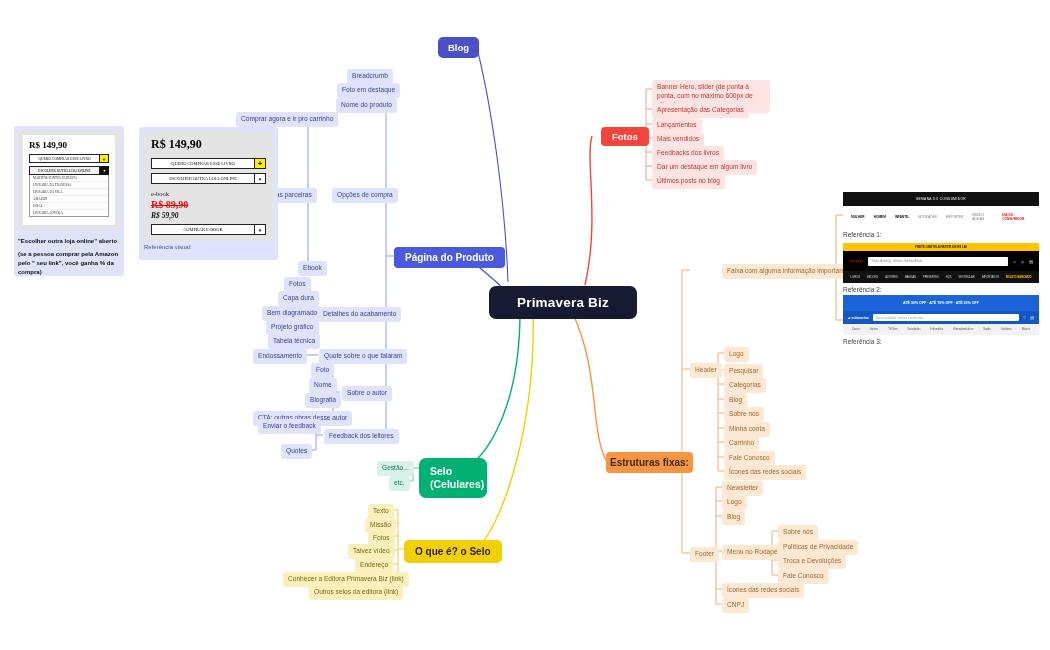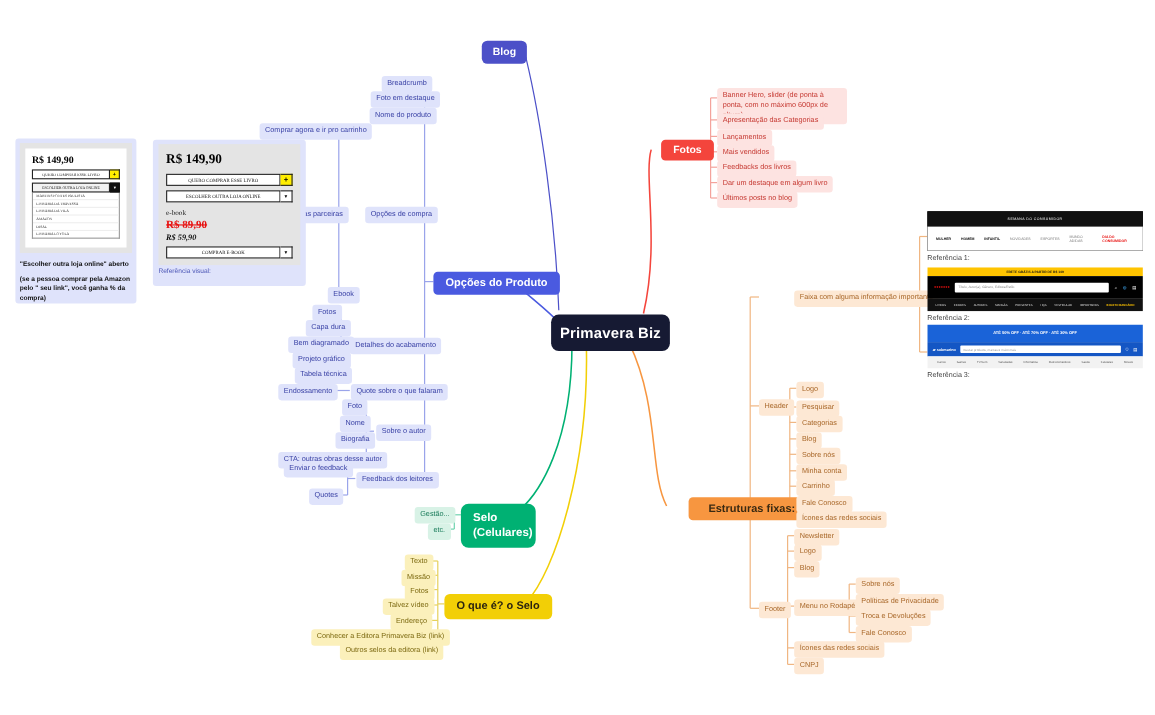--- a/index.html
+++ b/index.html
@@ -12,28 +12,27 @@
   }
   #stage { position: relative; width: 1050px; height: 650px; background:#fff; }
   svg.links { position:absolute; left:0; top:0; width:1050px; height:650px; pointer-events:none; }
 
   .node { position:absolute; white-space:nowrap; }
 
   
   .central {
     background:#161a33; color:#fff; border-radius:7px;
     font-size:13.5px; font-weight:bold; letter-spacing:.2px;
-    padding:9px 8px;
-    margin-left:12px;
+    padding:9px 28px;
   }
   
   .p-blog   { background:#4c50c8; color:#fff; border-radius:5px; font-size:9.5px; font-weight:bold; padding:5px 10px; }
   .p-home   { background:#f4453c; color:#fff; border-radius:4px; font-size:9.5px; font-weight:bold; padding:4px 11px; }
   .p-prod   { background:#4a5ae0; color:#fff; border-radius:4px; font-size:10px;  font-weight:bold; padding:5px 11px; }
-  .p-estr   { background:#f79640; color:#3a2a12; border-radius:4px; font-size:10px; font-weight:bold; padding:5px 18px;margin-left:20px; }
+  .p-estr   { background:#f79640; color:#3a2a12; border-radius:4px; font-size:10px; font-weight:bold; padding:5px 4px; }
   .p-temas  { background:#00b173; color:#fff; border-radius:7px; font-size:10.5px; font-weight:bold; padding:7px 11px; line-height:1.25; white-space:normal; width:68px;}
   .p-selo   { background:#f2cf06; color:#2b2410; border-radius:5px; font-size:10px; font-weight:bold; padding:6px 11px; }
 
   
   .leaf { font-size:6.6px; border-radius:3px; padding:3px 5px; line-height:1.35; }
   .leaf.red   { background:#fde3e1; color:#c63a33; }
   .leaf.blue  { background:#dfe3fb; color:#3b43a6; }
   .leaf.org   { background:#fde8d4; color:#a9682a; }
   .leaf.grn   { background:#d8f2e6; color:#1c7d5c; }
   .leaf.yel   { background:#fbf0bb; color:#7d6a12; }
@@ -211,21 +210,21 @@
   <div class="node p-home" style="left:601px; top:127px;">Fotos</div>
 
   <div class="node leaf red wrap" style="left:652px; top:80px; width:118px;">Banner Hero, slider (de ponta à ponta, com no máximo 600px de altura)</div>
   <div class="node leaf red" style="left:652px; top:103px;">Apresentação das Categorias</div>
   <div class="node leaf red" style="left:652px; top:118px;">Lançamentos</div>
   <div class="node leaf red" style="left:652px; top:132px;">Mais vendidos</div>
   <div class="node leaf red" style="left:652px; top:146px;">Feedbacks dos livros</div>
   <div class="node leaf red" style="left:652px; top:160px;">Dar um destaque em algum livro</div>
   <div class="node leaf red" style="left:652px; top:174px;">Últimos posts no blog</div>
 
-  <div class="node p-prod" style="left:394px; top:247px;">Opções do Produto</div>
+  <div class="node p-prod" style="left:394px; top:247px;">Página do Produto</div>
 
   <div class="node leaf blue" style="left:347px; top:69px;">Breadcrumb</div>
   <div class="node leaf blue" style="left:337px; top:83px;">Foto em destaque</div>
   <div class="node leaf blue" style="left:336px; top:98px;">Nome do produto</div>
   <div class="node leaf blue" style="left:332px; top:188px;">Opções de compra</div>
   <div class="node leaf blue" style="left:318px; top:307px;">Detalhes do acabamento</div>
   <div class="node leaf blue" style="left:319px; top:349px;">Quote sobre o que falaram</div>
   <div class="node leaf blue" style="left:342px; top:386px;">Sobre o autor</div>
   <div class="node leaf blue" style="left:324px; top:429px;">Feedback dos leitores</div>
 

